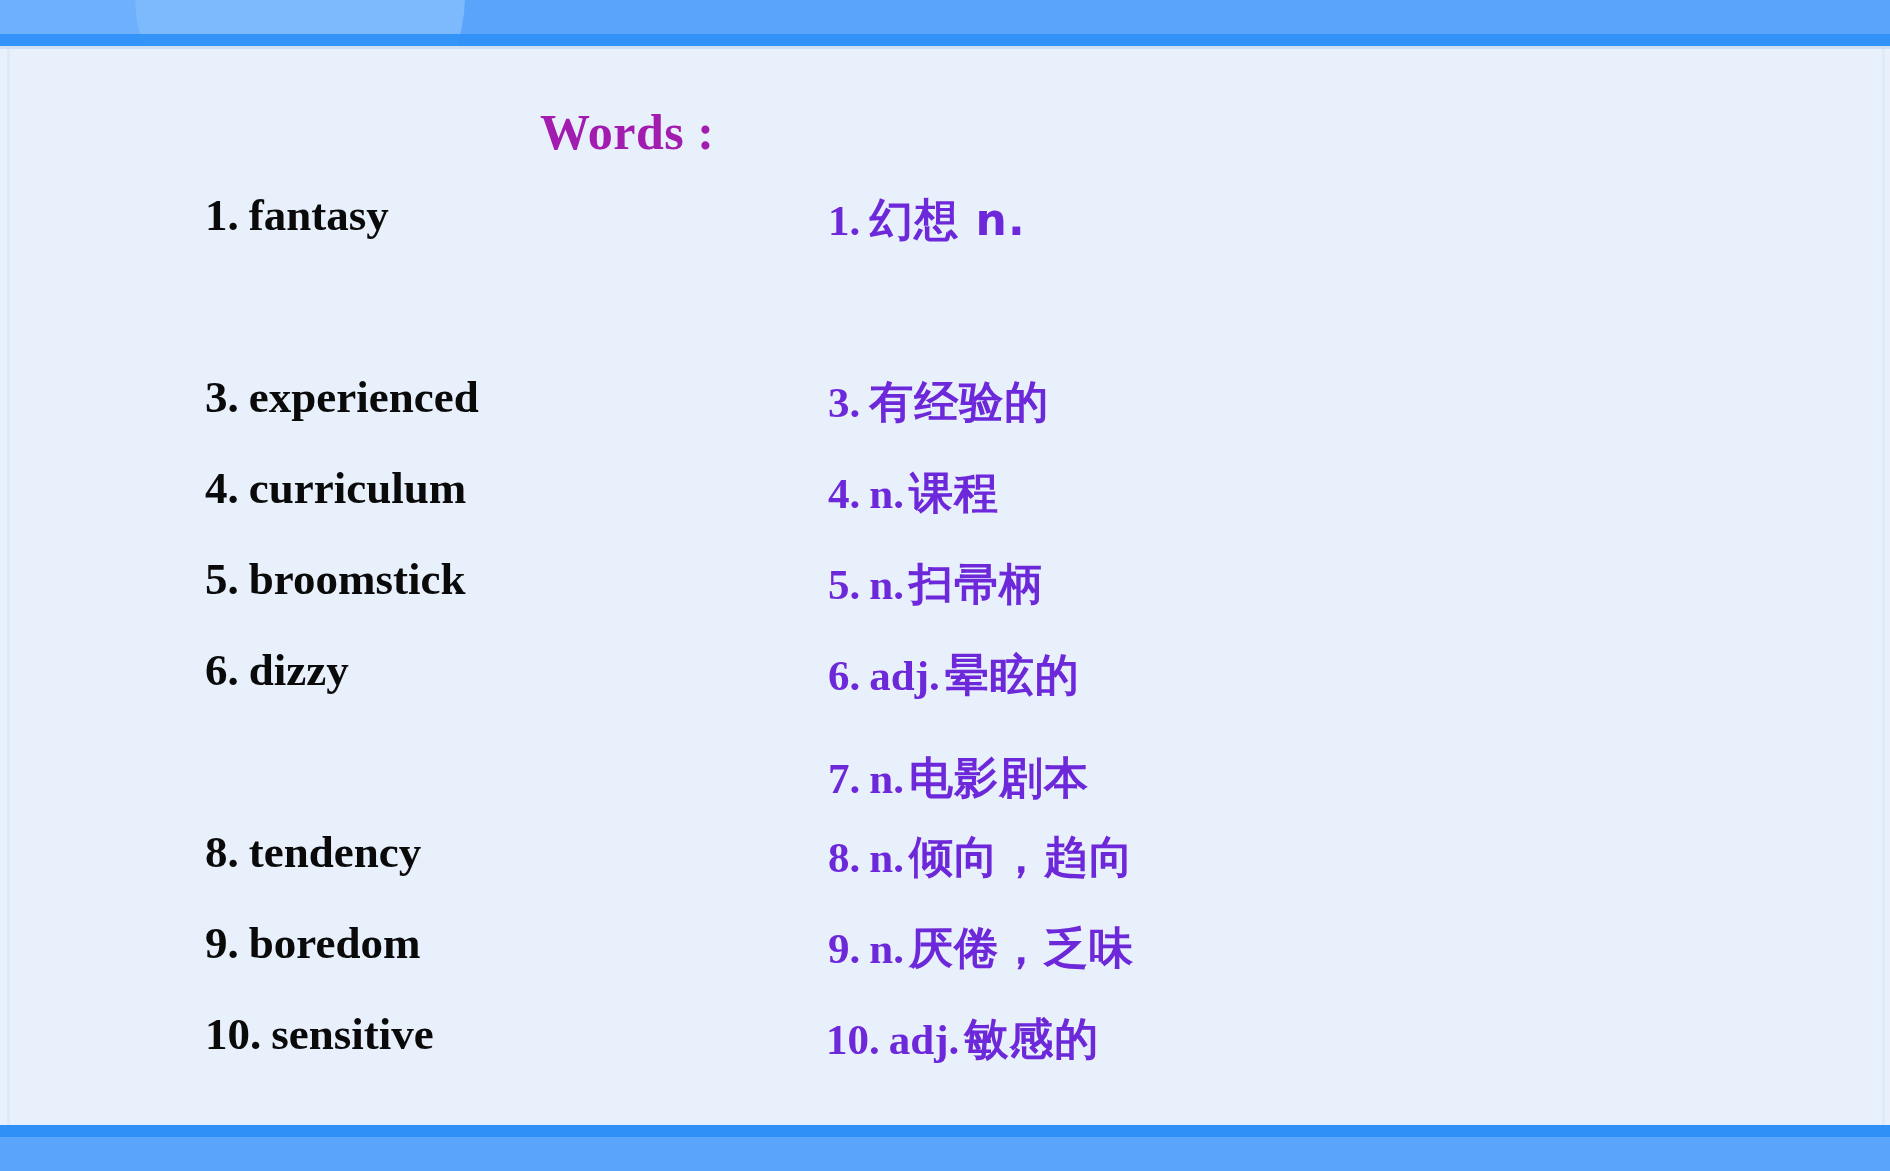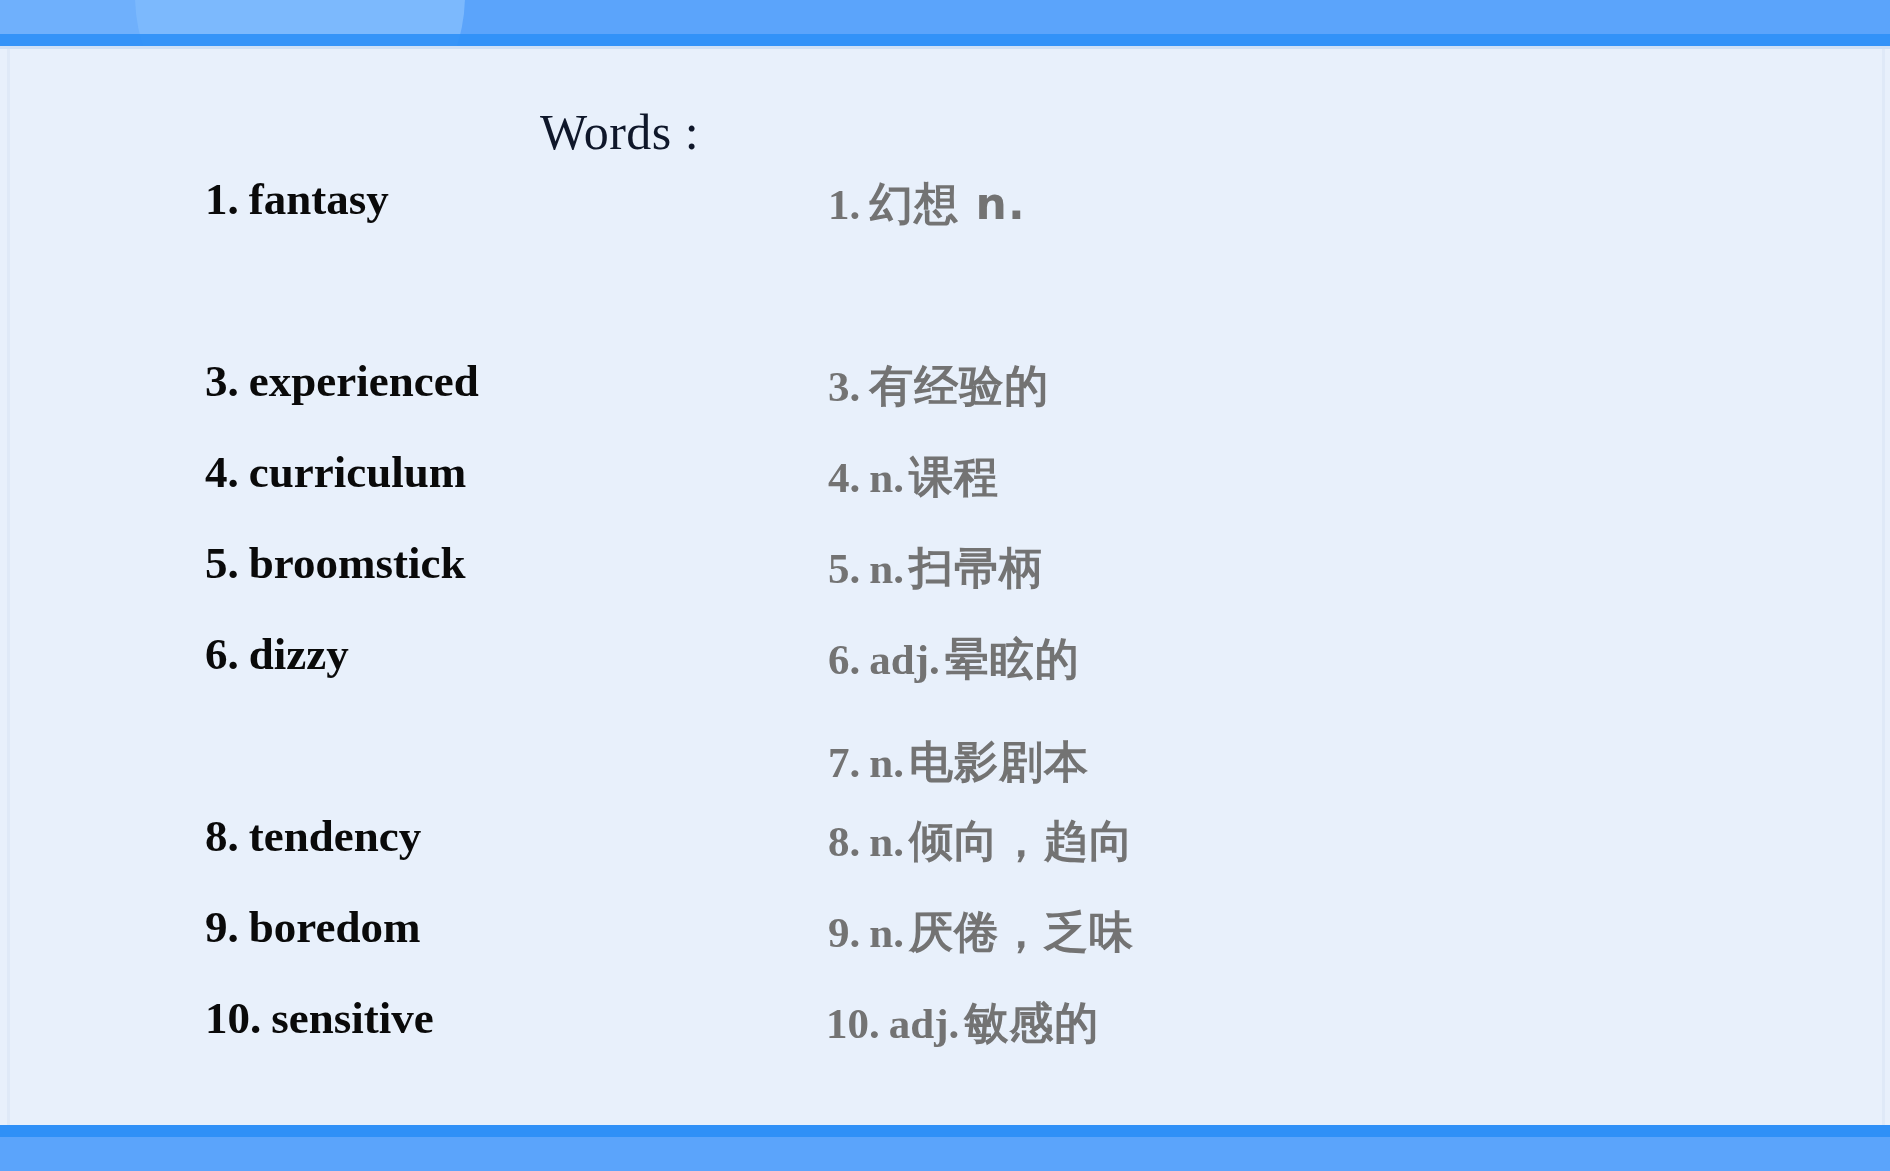--- a/index.html
+++ b/index.html
@@ -93,30 +93,30 @@
     left: 0; top: 49px;
     width: 1890px;
     height: 1076px;
   }
 
   .title {
     position: absolute;
     left: 540px;
     top: 54px;
     font-size: 50px;
-    font-weight: normal;
-    color: #0f172a;
+    font-weight: bold;
+    color: #a21caf;
     letter-spacing: .5px;
     font-family: "Liberation Serif", "DejaVu Serif", serif;
   }
 
   .columns {
     position: absolute;
     left: 0;
-    top: 124px;
+    top: 140px;
     width: 1890px;
   }
 
   .row {
     position: relative;
     height: 91px;
   }
 
   .en {
     position: absolute;
@@ -129,21 +129,21 @@
     font-family: "Liberation Serif", "DejaVu Serif", serif;
   }
   .en .num { margin-right: 10px; }
 
   .zh {
     position: absolute;
     left: 830px;
     top: 2px;
     font-size: 43px;
     font-weight: bold;
-    color: #737373;
+    color: #6d28d9;
     white-space: nowrap;
   }
   .zh .num {
     font-family: "Liberation Serif", "DejaVu Serif", serif;
     margin-right: 9px;
   }
   .zh .pos {
     font-family: "Liberation Serif", "DejaVu Serif", serif;
     margin-right: 5px;
   }

